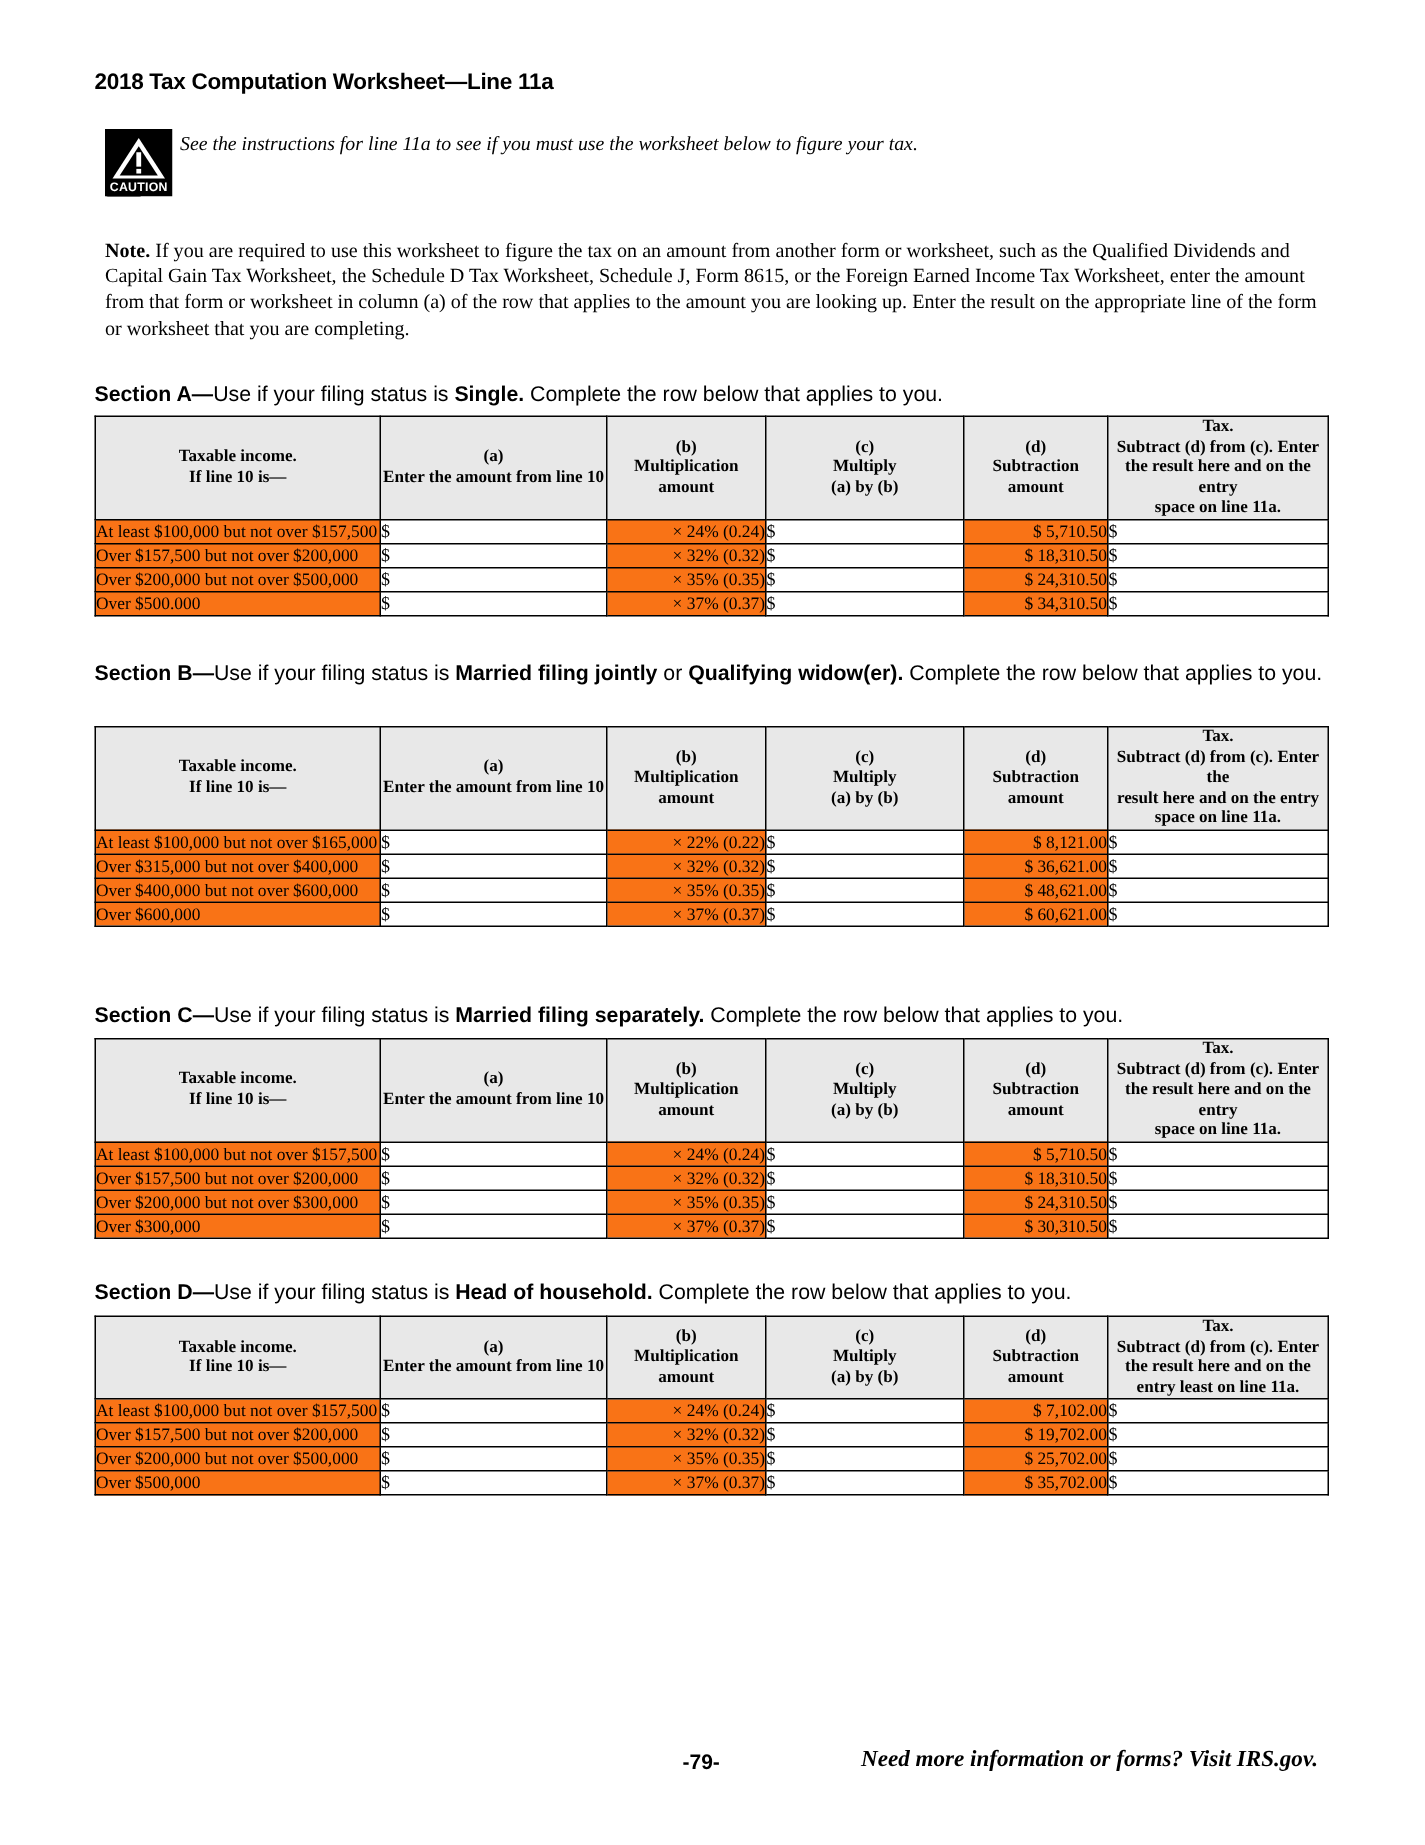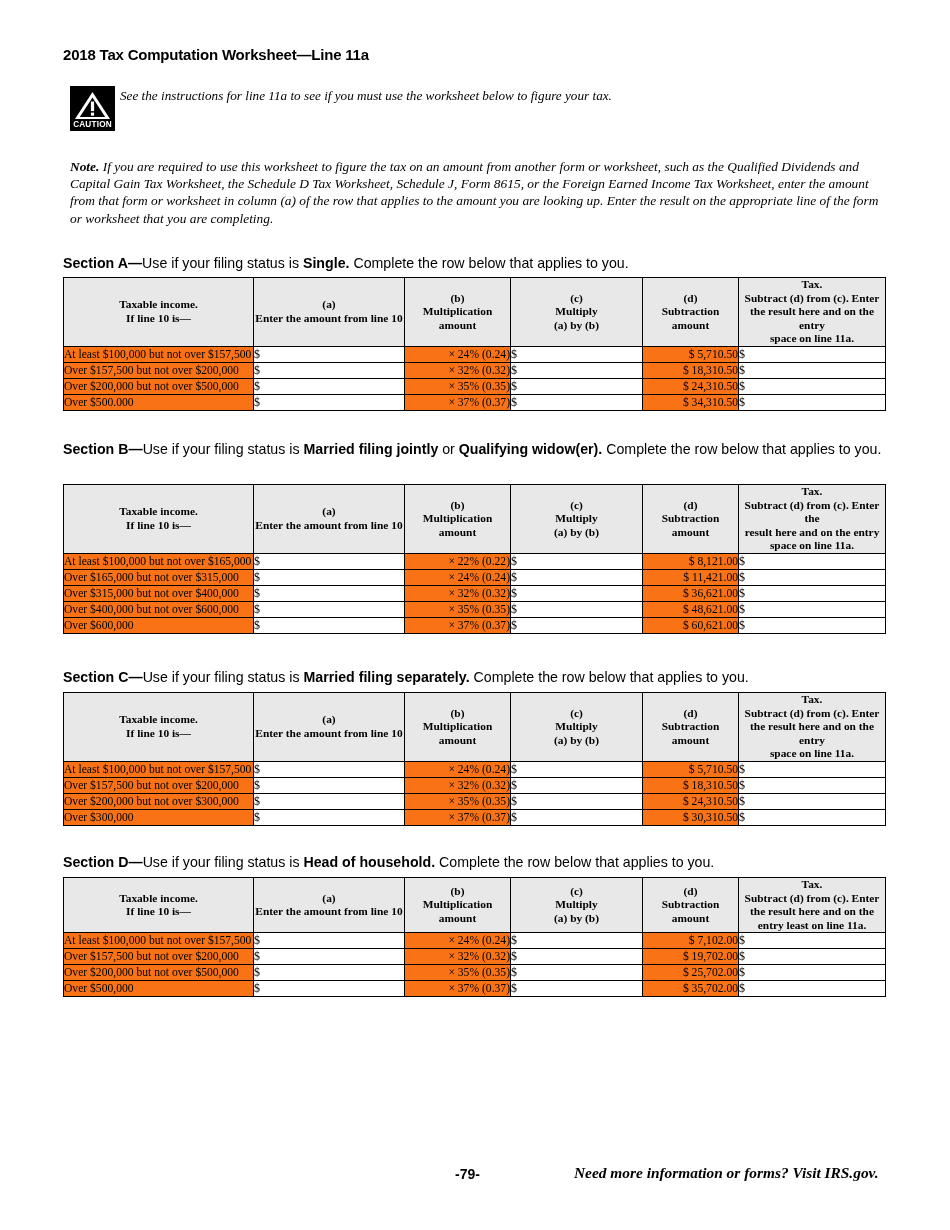--- a/index.html
+++ b/index.html
@@ -65,21 +65,20 @@
 
   
   .note {
     position: absolute;
     left: 70px;
     top: 158px;
     width: 812px;
     font-size: 13.4px;
     line-height: 17.2px;
     text-align: left;
-    font-style: italic;
   }
   .note b { font-weight: bold; }
 
   
   .sec-heading {
     position: absolute;
     left: 63px;
     font-family: "Liberation Sans", sans-serif;
     font-size: 14.2px;
     line-height: 18px;
@@ -310,28 +309,20 @@
       <tbody>
         <tr>
           <td class="c-range shade">At least $100,000 but not over $165,000</td>
           <td class="c-dollar white">$</td>
           <td class="c-mult shade">× 22% (0.22)</td>
           <td class="c-dollar white">$</td>
           <td class="c-sub shade">$  8,121.00</td>
           <td class="c-dollar white">$</td>
         </tr>
         <tr>
-          <td class="c-range shade">Over $165,000 but not over $315,000</td>
-          <td class="c-dollar white">$</td>
-          <td class="c-mult shade">× 24% (0.24)</td>
-          <td class="c-dollar white">$</td>
-          <td class="c-sub shade">$ 11,421.00</td>
-          <td class="c-dollar white">$</td>
-        </tr>
-        <tr>
           <td class="c-range shade">Over $315,000 but not over $400,000</td>
           <td class="c-dollar white">$</td>
           <td class="c-mult shade">× 32% (0.32)</td>
           <td class="c-dollar white">$</td>
           <td class="c-sub shade">$ 36,621.00</td>
           <td class="c-dollar white">$</td>
         </tr>
         <tr>
           <td class="c-range shade">Over $400,000 but not over $600,000</td>
           <td class="c-dollar white">$</td>

